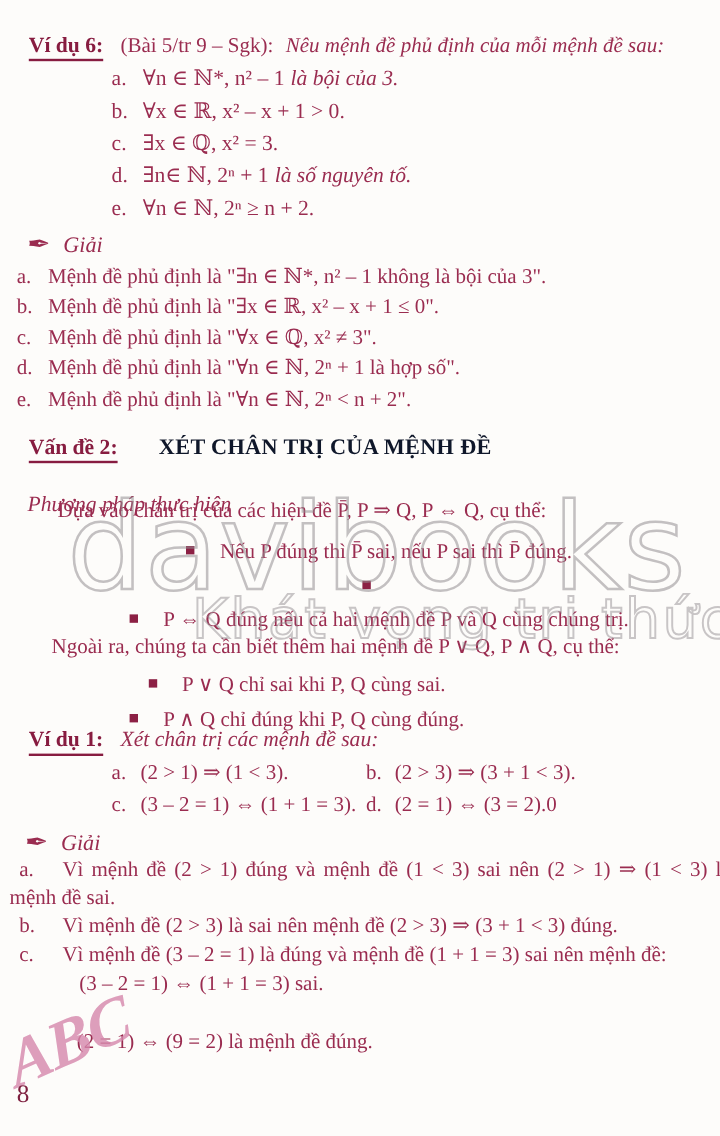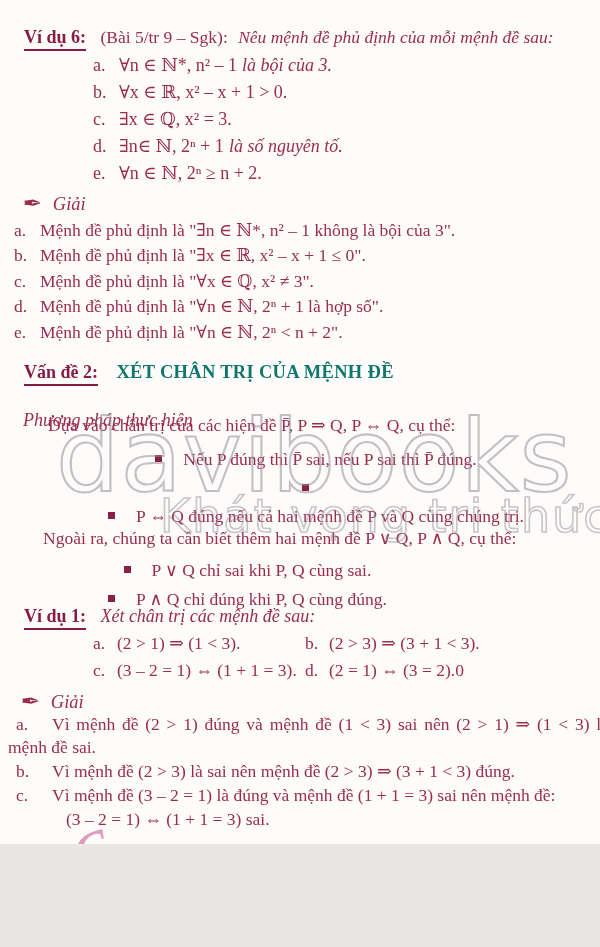--- a/index.html
+++ b/index.html
@@ -1,29 +1,29 @@
 <!DOCTYPE html>
 <html><head>
 <meta charset="utf-8">
 <style>
   html,body { margin:0; padding:0; background:#e9e7e4; }
   .page {
-    position:relative; width:600px; height:844px; margin:0 auto;
+    position:relative; width:600px; height:947px; margin:0 auto;
     background:#fdfcfa; overflow:hidden;
     font-family:"Liberation Serif","DejaVu Serif",serif;
     color:#9a2c50; font-size:17.5px;
   }
   .abs { position:absolute; white-space:nowrap; }
   .i { font-style:italic; }
   .head-label {
     font-weight:bold; color:#871c40; display:inline-block;
     border-bottom:2.5px solid #871c40; padding-bottom:1px; margin-right:10px;
     font-size:18px; line-height:1.15;
   }
-  .caps-title { font-weight:bold; color:#0f766e; font-size:18.5px; letter-spacing:.3px; }
+  .caps-title { font-weight:bold; color:#0f172a; font-size:18.5px; letter-spacing:.3px; }
   .pen { font-size:20px; margin-right:12px; display:inline-block; transform:scaleX(1.15); }
   .giai-word { font-style:italic; font-size:18.5px; }
   .lbl  { display:inline-block; width:26px; }
   .lbl2 { display:inline-block; width:24px; }
   .lbl3 { display:inline-block; width:36px; }
   .row27 { height:27px; line-height:27px; }
   .row25 { height:25.4px; line-height:25.4px; }
   .row28 { height:28.6px; line-height:28.6px;text-align:center; }
   .sq {
     display:inline-block; width:7px; height:7px; background:#8c2044;
@@ -72,21 +72,21 @@
 
   <div class="abs" style="top:218px;left:14px">
     <div class="row25"><span class="lbl">a.</span><span>Mệnh đề phủ định là "∃n ∈ ℕ*, n² – 1 không là bội của 3".</span></div>
     <div class="row25"><span class="lbl">b.</span><span>Mệnh đề phủ định là "∃x ∈ ℝ, x² – x + 1 ≤ 0".</span></div>
     <div class="row25"><span class="lbl">c.</span><span>Mệnh đề phủ định là "∀x ∈ ℚ, x² ≠ 3".</span></div>
     <div class="row25"><span class="lbl">d.</span><span>Mệnh đề phủ định là "∀n ∈ ℕ, 2ⁿ + 1 là hợp số".</span></div>
     <div class="row25"><span class="lbl">e.</span><span>Mệnh đề phủ định là "∀n ∈ ℕ, 2ⁿ &lt; n + 2".</span></div>
   </div>
 
   <div class="abs" style="top:362px;left:24px">
-    <span class="head-label" style="margin-right:14px">Vấn đề 2:</span>
+    <span class="head-label" style="margin-right:30px">Vấn đề 2:</span>
     <span class="caps-title">XÉT CHÂN TRỊ CỦA MỆNH ĐỀ</span>
   </div>
 
   <div class="abs i" style="top:410px;left:23px;font-size:18px">Phương pháp thực hiện</div>
 
   <div class="abs" style="top:415px;left:48px">Dựa vào chân trị của các hiện đề P̄, P ⇒ Q, P ⇔ Q, cụ thể:</div>
 
   <div class="abs" style="top:445px;left:108px">
     <div class="row28"><span class="sq"></span><span>Nếu P đúng thì P̄ sai, nếu P sai thì P̄ đúng.</span></div>
     <div class="row28"><span class="sq"></span></div>

